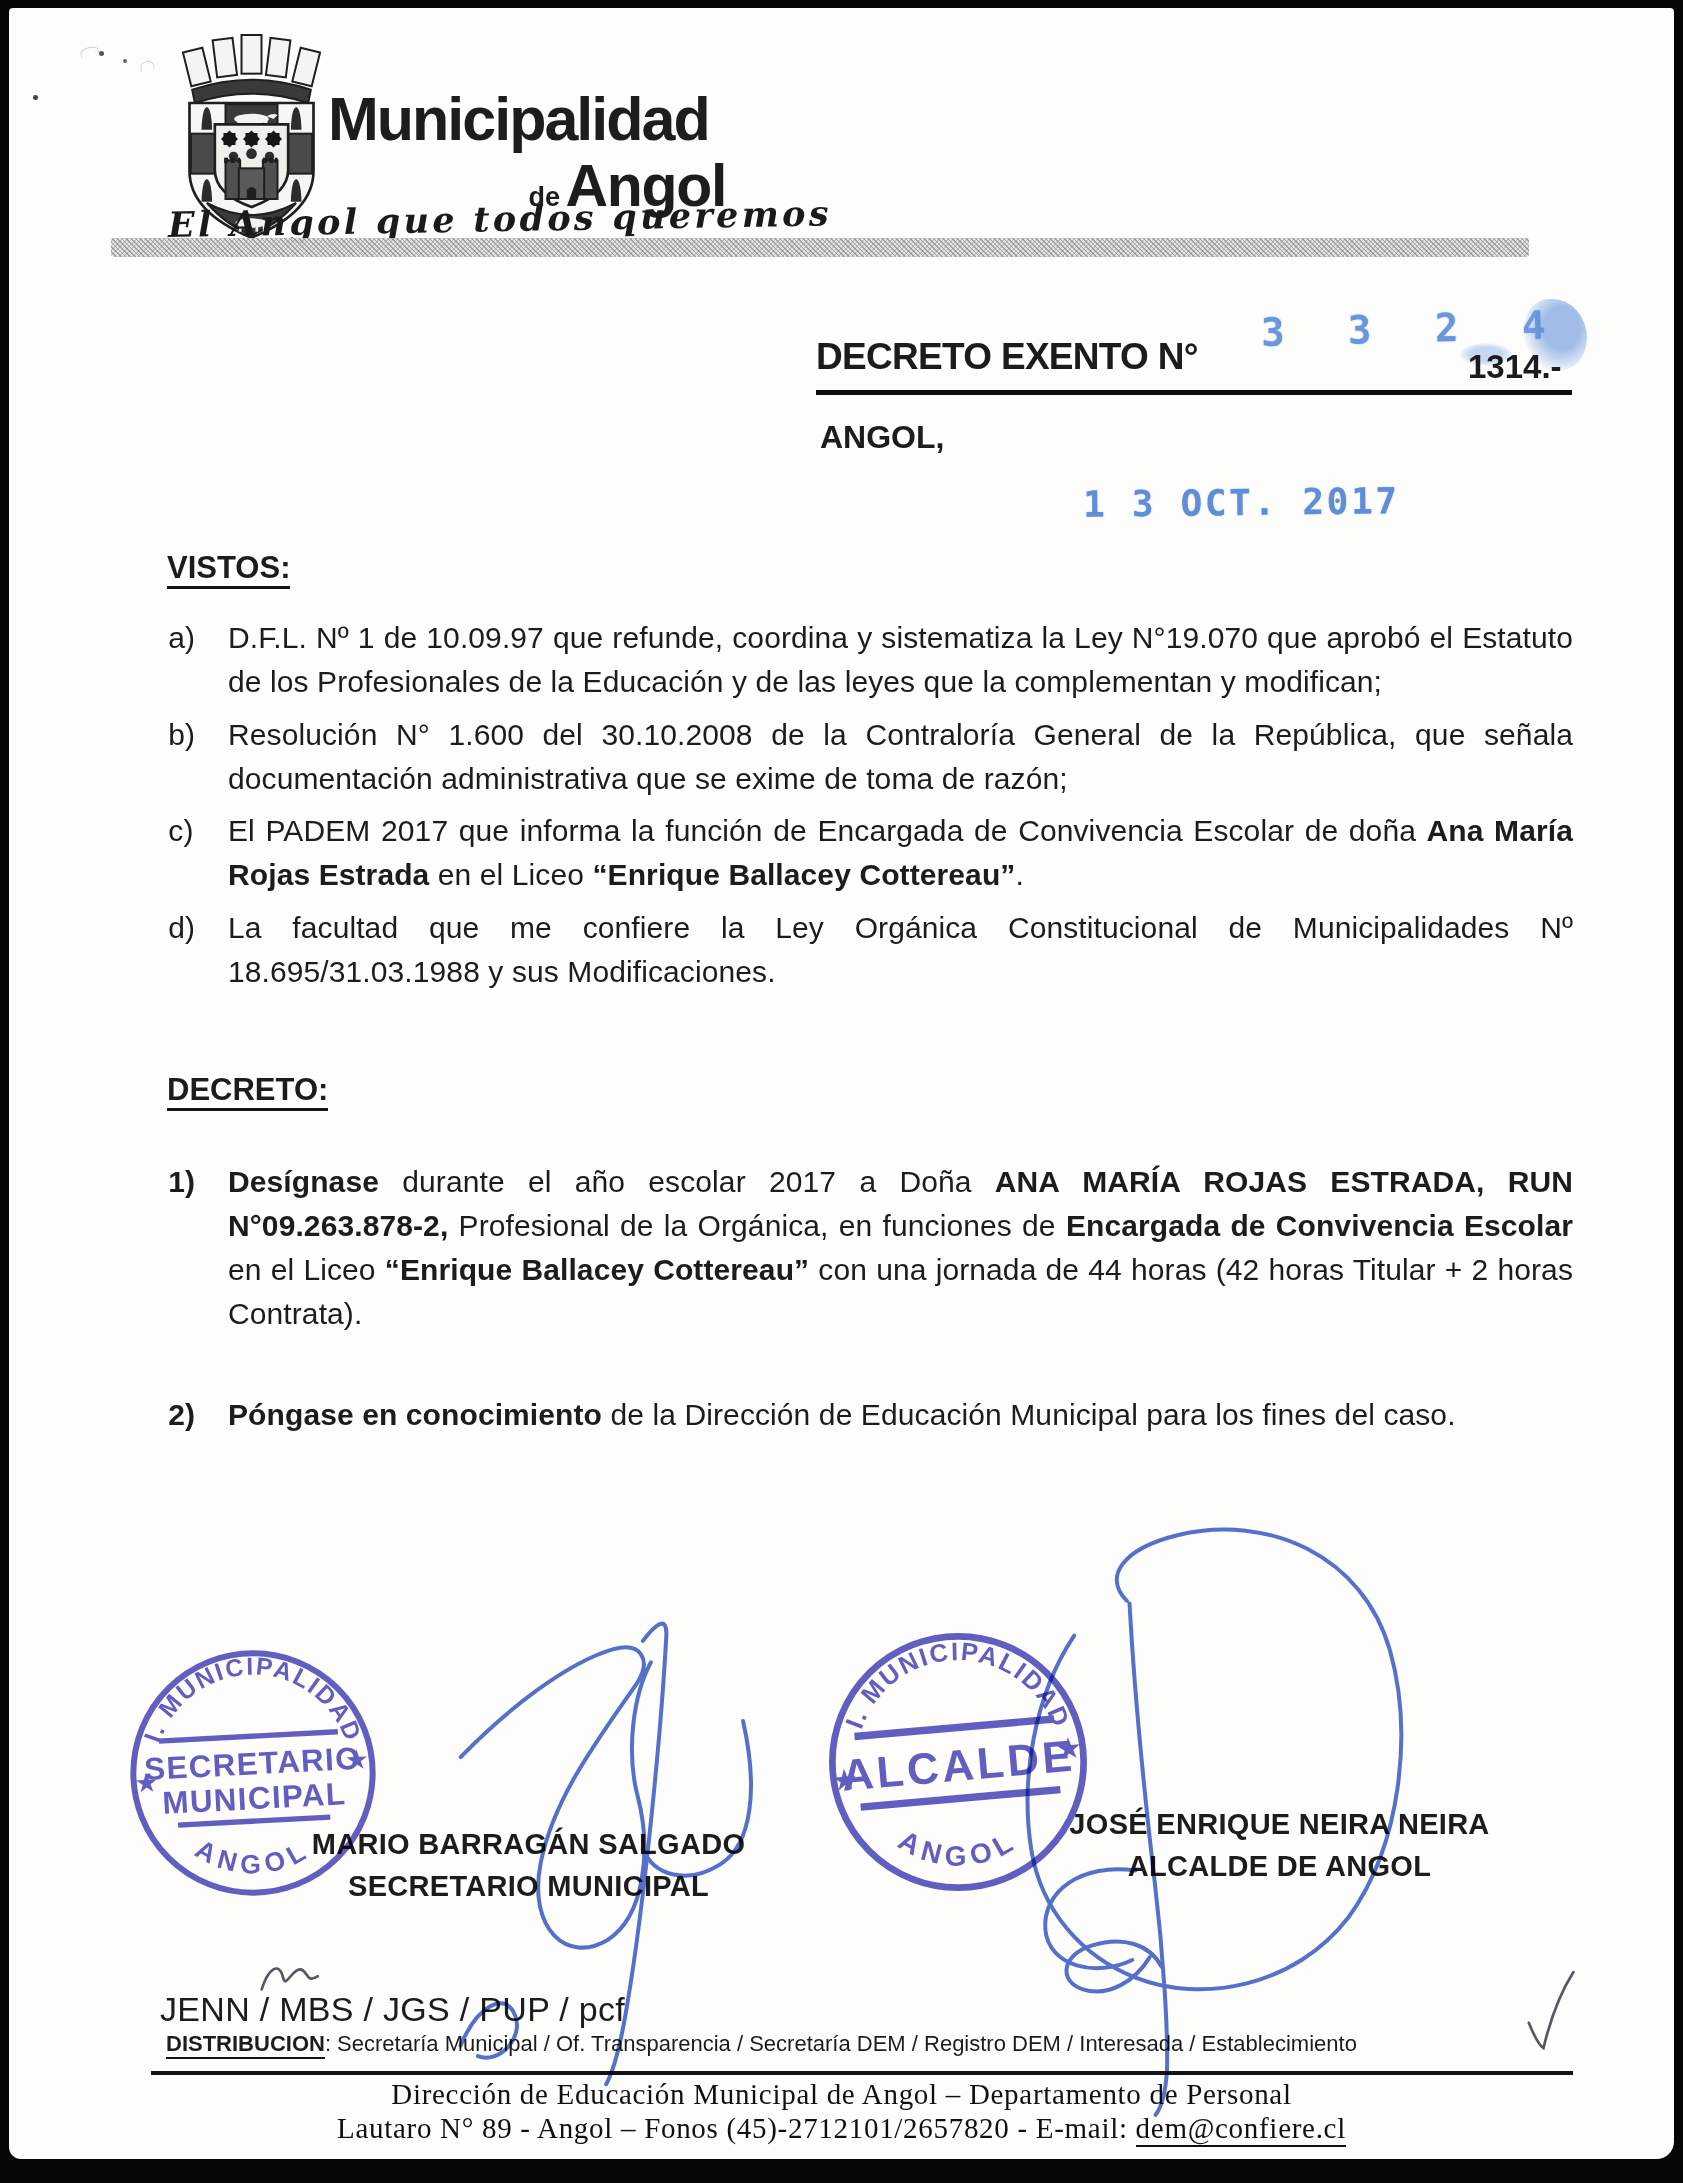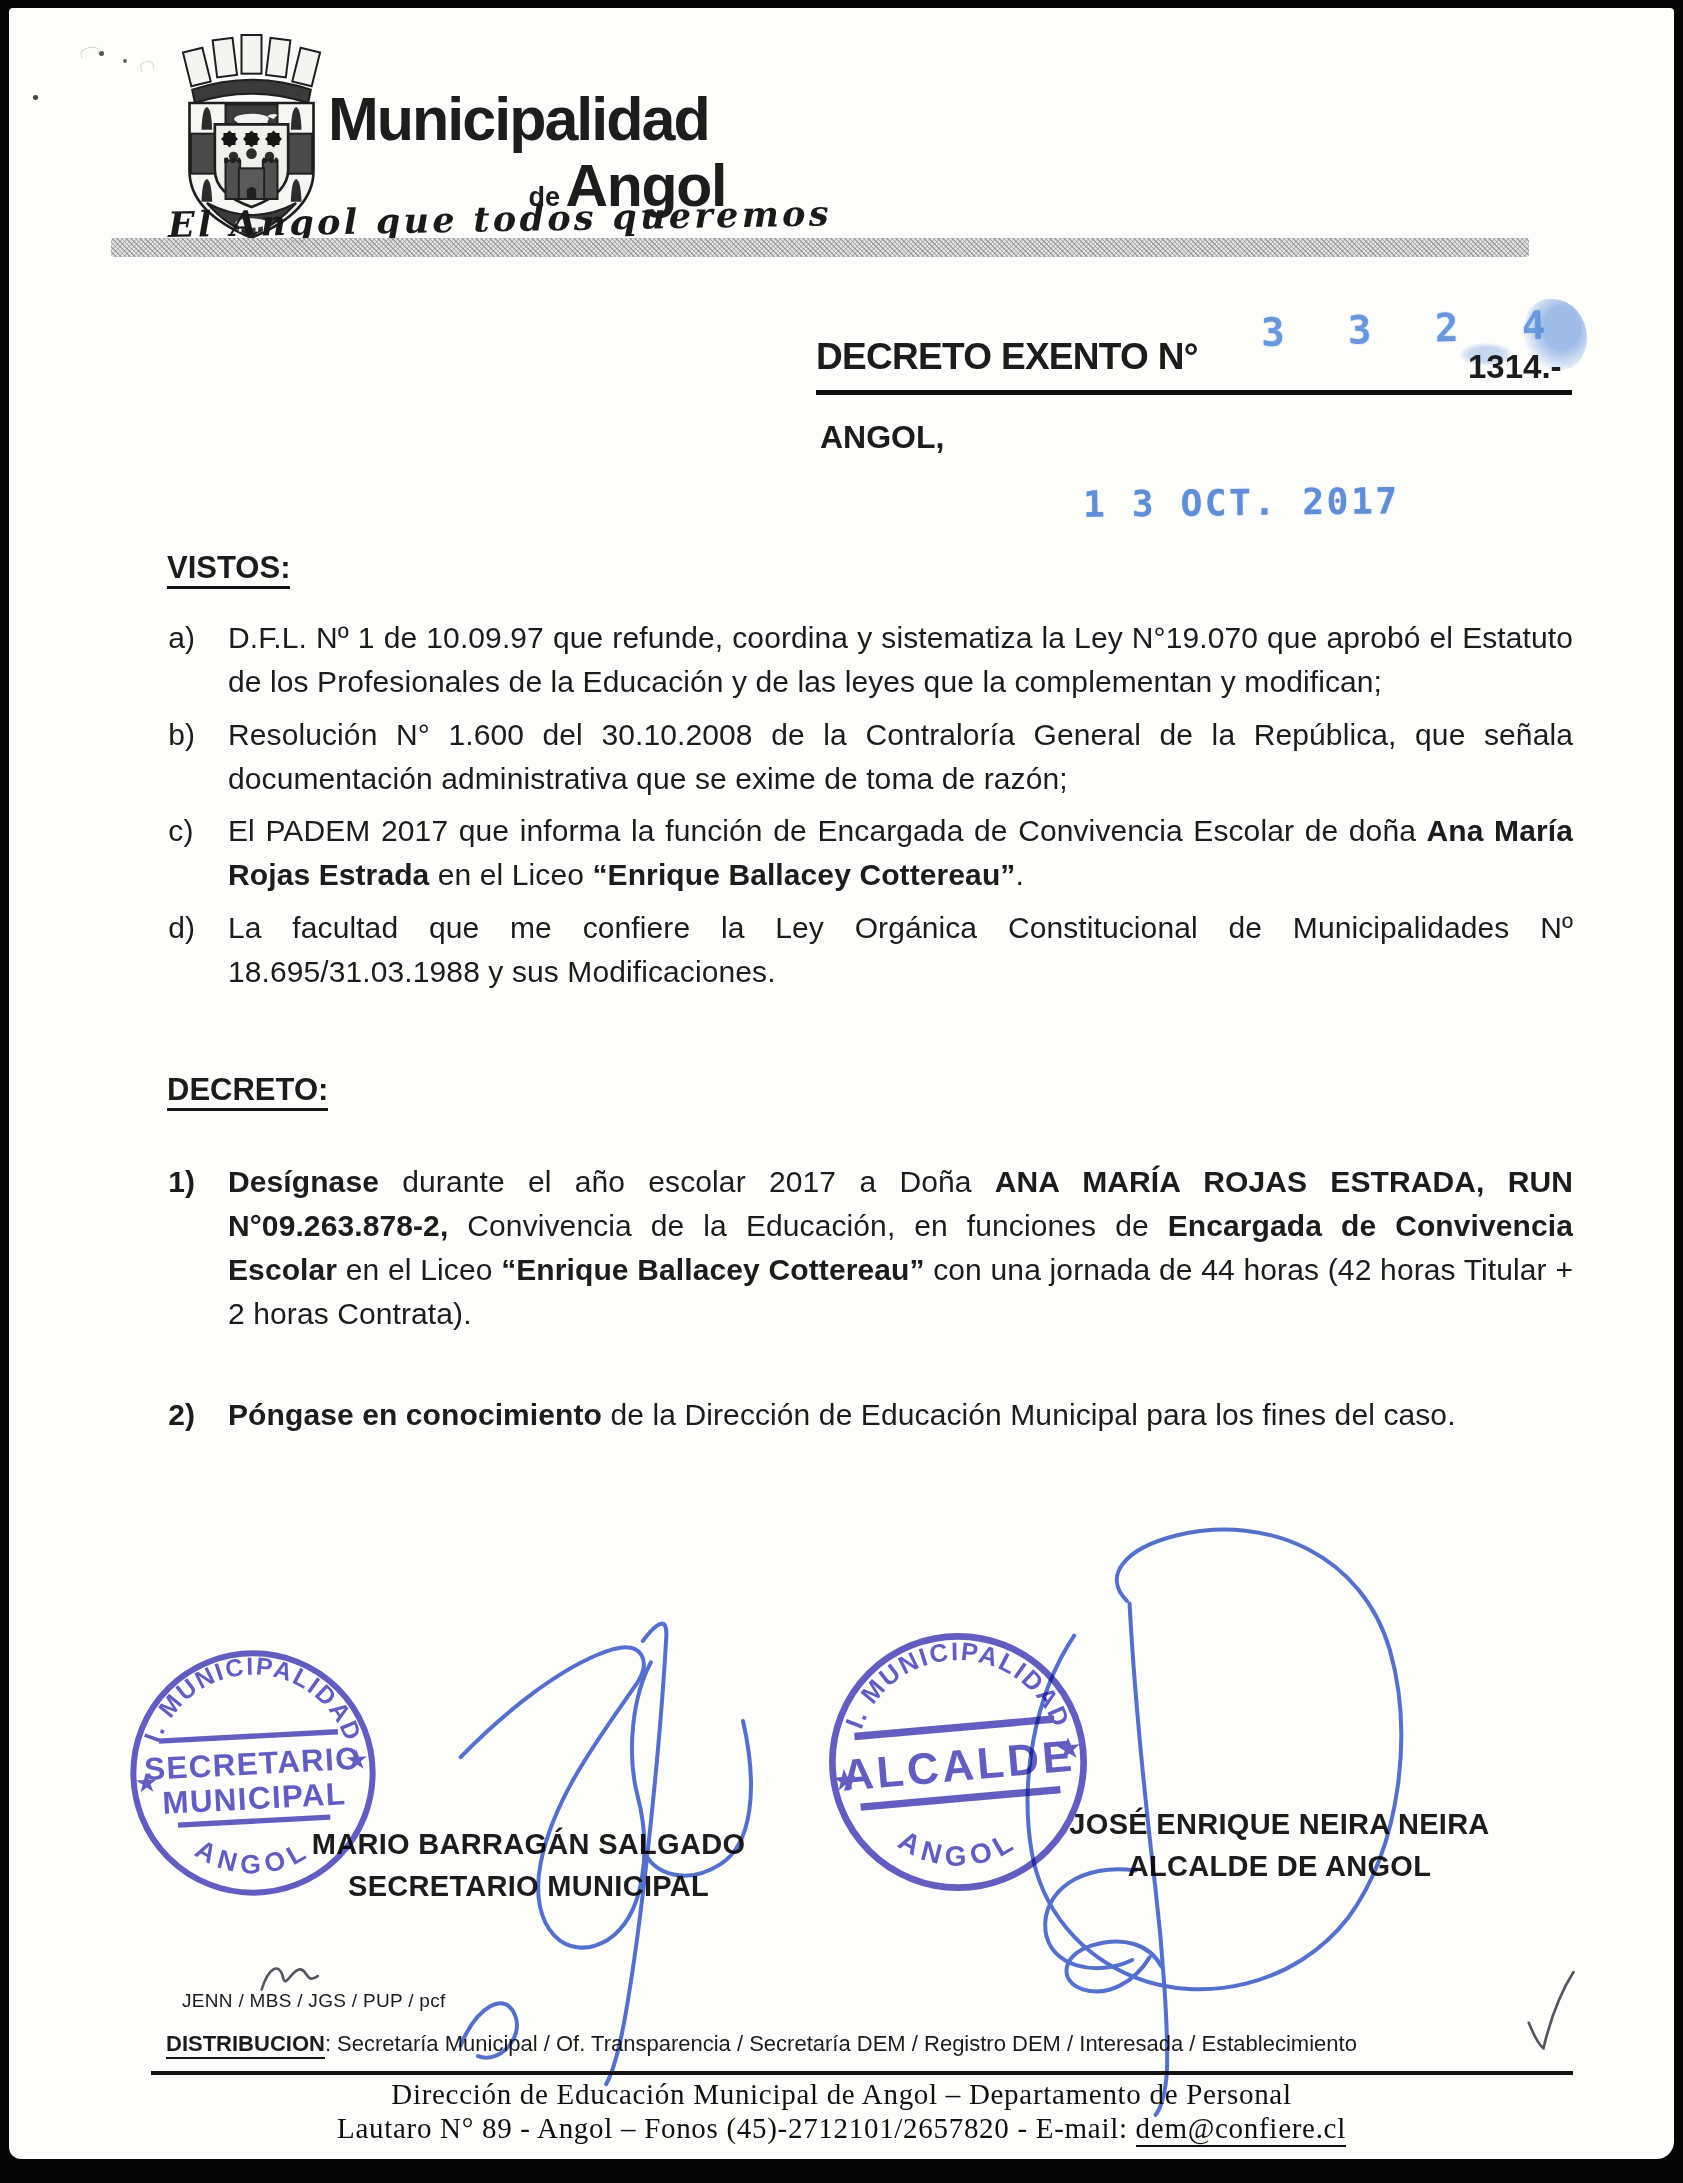--- a/index.html
+++ b/index.html
@@ -57,21 +57,21 @@
 
   
   .sig-block{width:481px;text-align:center;font-size:29px;font-weight:800;line-height:42px;
              letter-spacing:0.3px;white-space:nowrap;}
 
   
   .seal{mix-blend-mode:multiply;opacity:.93;}
   #ink-overlay{position:absolute;inset:0;z-index:7;pointer-events:none;mix-blend-mode:multiply;}
 
   
-  .initials{left:182px;top:1990px;font-size:19px;letter-spacing:0.3px;}
+  .initials{left:160px;top:1990px;font-size:34px;letter-spacing:0.3px;}
   .distribution{left:166px;top:2031px;font-size:22px;white-space:nowrap;}
   .distribution .dlabel{font-weight:800;border-bottom:2.7px solid #141414;padding-bottom:1.3px;}
   .footer-rule{left:151px;top:2071px;width:1422px;height:4px;background:#141414;}
   .footer-line{left:0;width:100%;text-align:center;font-family:"Liberation Serif","DejaVu Serif",serif;
                font-size:29px;color:#101010;letter-spacing:0.7px;}
   .footer-line .email{border-bottom:2px solid #101010;padding-bottom:1.3px;}
   .seal text{fill:var(--seal-purple,#5753bf);font-family:"Liberation Sans",sans-serif;}
 </style>
 </head>
 <body>
@@ -194,21 +194,21 @@
     <div class="item">
       <span class="marker">d)</span>
       <span><span>La facultad que me confiere la Ley Orgánica Constitucional de Municipalidades Nº 18.695/31.03.1988 y sus Modificaciones.</span></span>
     </div>
   </div>
 
   <div class="abs section-heading" style="left:167px;top:1072px;">DECRETO:</div>
   <div class="abs list decreto" style="top:1160px;">
     <div class="item">
       <span class="marker">1)</span>
-      <span><b>Desígnase</b><span>  durante el año escolar 2017 a Doña </span><b>ANA MARÍA ROJAS ESTRADA, RUN N°09.263.878-2,</b><span> Convivencia de la Educación, en funciones de </span><b>Encargada de Convivencia Escolar</b><span> en el Liceo </span><b>“Enrique Ballacey Cottereau”</b><span> con una jornada de 44 horas (42 horas Titular + 2 horas Contrata).</span></span>
+      <span><b>Desígnase</b><span>  durante el año escolar 2017 a Doña </span><b>ANA MARÍA ROJAS ESTRADA, RUN N°09.263.878-2,</b><span> Profesional de la Orgánica, en funciones de </span><b>Encargada de Convivencia Escolar</b><span> en el Liceo </span><b>“Enrique Ballacey Cottereau”</b><span> con una jornada de 44 horas (42 horas Titular + 2 horas Contrata).</span></span>
     </div>
     <div class="item">
       <span class="marker">2)</span>
       <span><b>Póngase en conocimiento</b><span> de la Dirección de Educación Municipal para los fines del caso.</span></span>
     </div>
   </div>
 
   <div class="abs sig-block" style="left:288px;top:1807px;margin-top:16px;">
     <div>MARIO BARRAGÁN SALGADO</div>
     <div>SECRETARIO MUNICIPAL</div>

